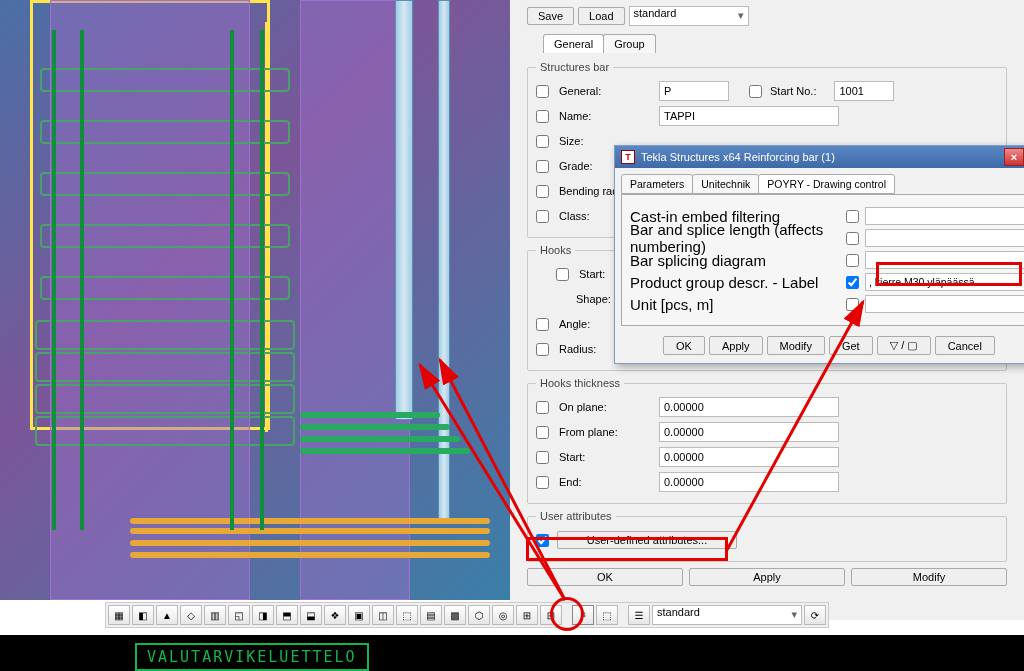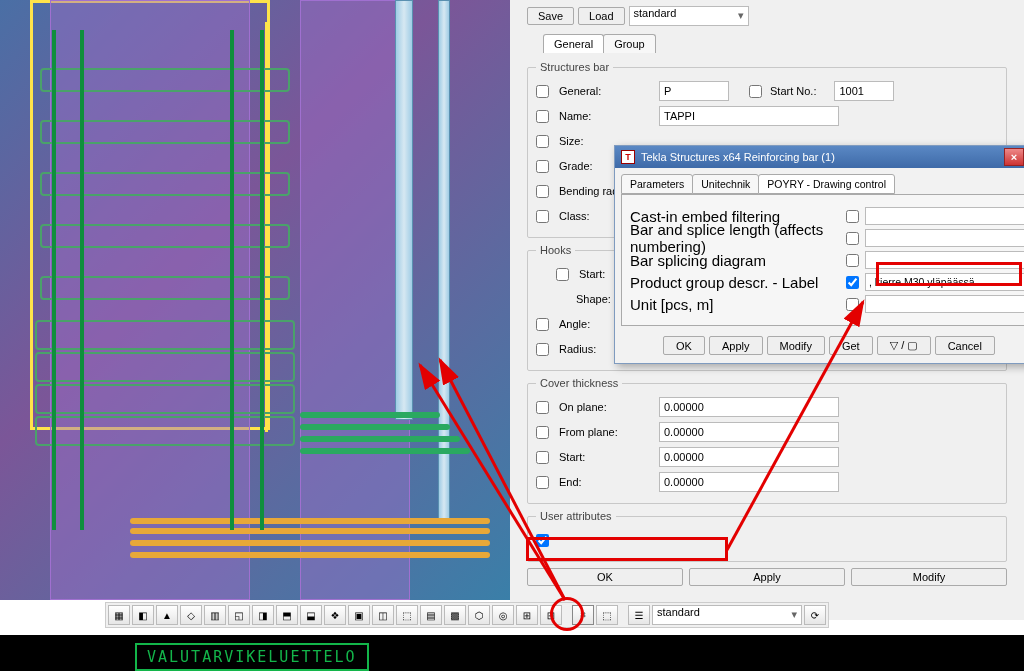--- a/index.html
+++ b/index.html
@@ -160,21 +160,21 @@
       <input type="checkbox" class="chk" style="">
       <span class="label">Angle:</span>
     </div>
     <div class="row">
       <input type="checkbox" class="chk" style="">
       <span class="label">Radius:</span>
     </div>
   </fieldset>
 
   <fieldset>
-    <legend>Cover thickness</legend>
+    <legend>Hooks thickness</legend>
     <div class="row">
       <input type="checkbox" class="chk" style="">
       <span class="label">On plane:</span>
       <input class="input" style="width: 180px;" value="0.00000">
     </div>
     <div class="row">
       <input type="checkbox" class="chk" style="">
       <span class="label">From plane:</span>
       <input class="input" style="width: 180px;" value="0.00000">
     </div>
@@ -187,20 +187,21 @@
       <input type="checkbox" class="chk" style="">
       <span class="label">End:</span>
       <input class="input" style="width: 180px;" value="0.00000">
     </div>
   </fieldset>
 
   <fieldset>
     <legend>User attributes</legend>
     <div class="row">
       <input type="checkbox" class="chk" checked="" style="">
+      <button class="btn" style="width:180px; text-align:center;">User-defined attributes...</button>
     </div>
   </fieldset>
 
   <div class="bottom-btns">
     <button class="btn">OK</button>
     <button class="btn">Apply</button>
     <button class="btn">Modify</button>
   </div>
 </div>
 

